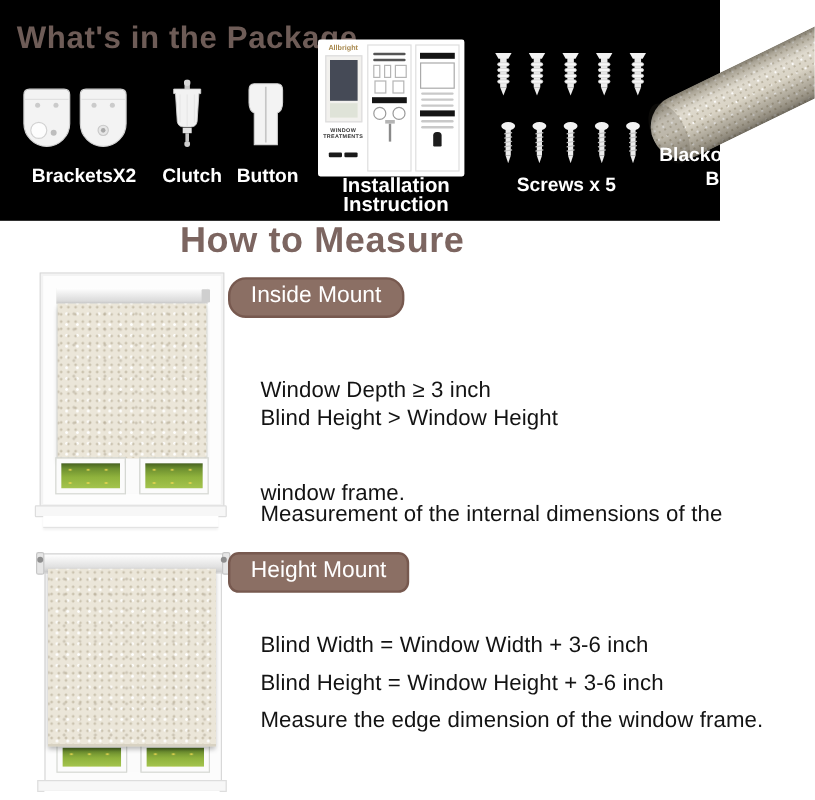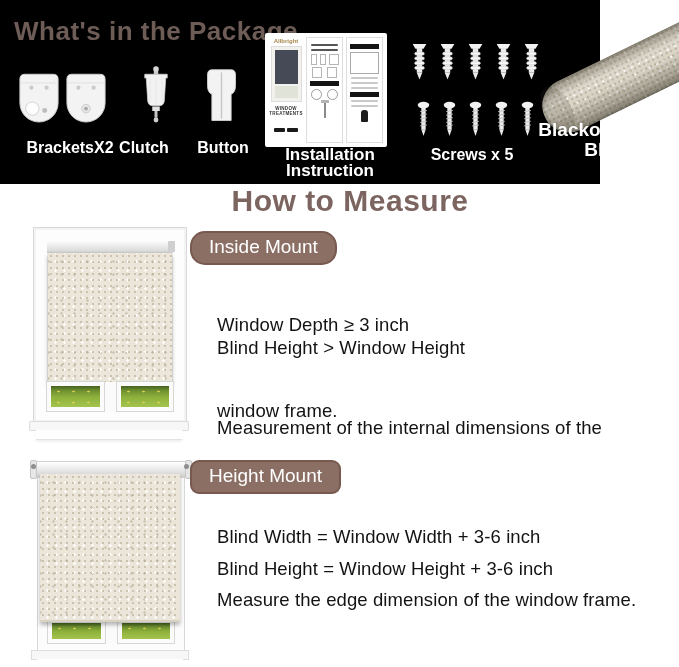--- a/index.html
+++ b/index.html
@@ -5,21 +5,21 @@
   html,body{margin:0;padding:0;background:#fff;}
   .page{position:relative;width:679px;height:667px;overflow:hidden;background:#fff;
         font-family:"Liberation Sans","DejaVu Sans",sans-serif;}
 
   
   .top-band{position:absolute;left:0;top:0;width:600px;height:184px;background:#000;}
   .pkg-title{position:absolute;left:14px;top:16px;font-size:26px;font-weight:700;
              color:#6e5c57;letter-spacing:.5px;}
   .item-label{position:absolute;color:#fff;font-weight:700;font-size:16px;text-align:center;}
   .item-label.small{font-size:17px;line-height:16px;}
-  .item-label.two-line{font-size:19px;line-height:20px;}
+  .item-label.two-line{font-size:16px;line-height:20px;}
 
   .bracket-pair{position:absolute;left:18px;top:72px;display:flex;gap:5px;}
   .icon-abs{position:absolute;}
 
   
   .inst-card{position:absolute;left:265px;top:33px;width:122px;height:114px;background:#fff;
              border-radius:2px;display:flex;gap:3px;padding:4px;box-sizing:border-box;}
   .inst-left{width:34px;display:flex;flex-direction:column;align-items:center;}
   .inst-brand{font-size:6px;color:#a8894e;font-weight:700;margin:1px 0 2px 0;}
   .inst-blind-pic{width:29px;height:54px;background:#f2f1ee;border:1px solid #ddd;position:relative;}
@@ -53,21 +53,21 @@
       linear-gradient(180deg, rgba(95,88,72,.50), rgba(255,255,255,.20) 30%, rgba(255,255,255,.04) 52%, rgba(70,64,52,.55)),
       radial-gradient(rgba(150,140,115,.55) 1px, transparent 1.3px),
       radial-gradient(rgba(255,255,255,.85) 1px, transparent 1.3px);
     background-size:100% 100%,5px 5px,8px 8px;
     transform:rotate(-26deg);transform-origin:10px 50%;
     box-shadow:inset 0 0 6px rgba(0,0,0,.35);}
   .blackout-roll::before{content:"";position:absolute;left:0;top:0;bottom:0;width:28px;
     border-radius:50%;background:rgba(60,55,45,.18);}
 
   
-  .measure-title{position:absolute;left:150px;top:184px;width:400px;text-align:center;
+  .measure-title{position:absolute;left:150px;top:184px;width:400px;
                  font-size:30px;font-weight:700;color:#7c6560;letter-spacing:.5px;}
   .mount-badge{position:absolute;background:#8b6f64;border:2px solid #77594f;border-radius:9px;
                color:#fff;font-size:19px;font-weight:500;padding:3px 17px 5px 17px;}
   .rule-line{position:absolute;left:217px;font-size:18.5px;color:#131313;letter-spacing:.1px;
              white-space:nowrap;font-weight:500;}
 
   
   .photo{position:absolute;}
   .frame1{position:absolute;left:0;top:0;width:152px;height:194px;background:#fdfdfd;
           border:1px solid #d8d8d8;box-shadow:inset 0 0 0 2px #f3f3f3;}
@@ -143,21 +143,21 @@
 
     <svg class="icon-abs" style="left:139px;top:66px;" viewBox="0 0 40 80" width="34" height="60">
       <rect x="17" y="2" width="6" height="9" fill="#c6c6c6"></rect>
       <circle cx="20" cy="4" r="3.6" fill="#d8d8d8"></circle>
       <path d="M5,11 h30 v5 h-2 l-2,31 q-1,6 -7,6 h-8 q-6,0 -7,-6 l-2,-31 h-2 z" fill="#f2f2f2" stroke="#d2d2d2"></path>
       <path d="M12,17 v31 M20,17 v35 M28,17 v31" stroke="#e3e3e3" fill="none"></path>
       <rect x="15" y="54" width="10" height="6" fill="#e3e3e3"></rect>
       <rect x="18" y="60" width="4" height="9" fill="#c6c6c6"></rect>
       <circle cx="20" cy="72" r="3.2" fill="#cecece"></circle>
     </svg>
-    <div class="item-label" style="left:112px;top:139px;width:64px;text-align:center;">Clutch</div>
+    <div class="item-label" style="left:128px;top:139px;width:64px;text-align:center;">Clutch</div>
 
     <svg class="icon-abs" style="left:203px;top:68px;" viewBox="0 0 40 64" width="37" height="56">
       <path d="M9,2 h22 q5,0 5,6 v12 q0,8 -5,10 v30 h-22 v-30 q-5,-2 -5,-10 v-12 q0,-6 5,-6 z" fill="#f3f3f3" stroke="#d4d4d4"></path>
       <line x1="20" y1="5" x2="20" y2="58" stroke="#c6c6c6" stroke-width="1.6"></line>
     </svg>
     <div class="item-label" style="left:190px;top:139px;width:66px;">Button</div>
 
     <div class="inst-card">
       <div class="inst-left">
         <div class="inst-brand">Allbright</div>

